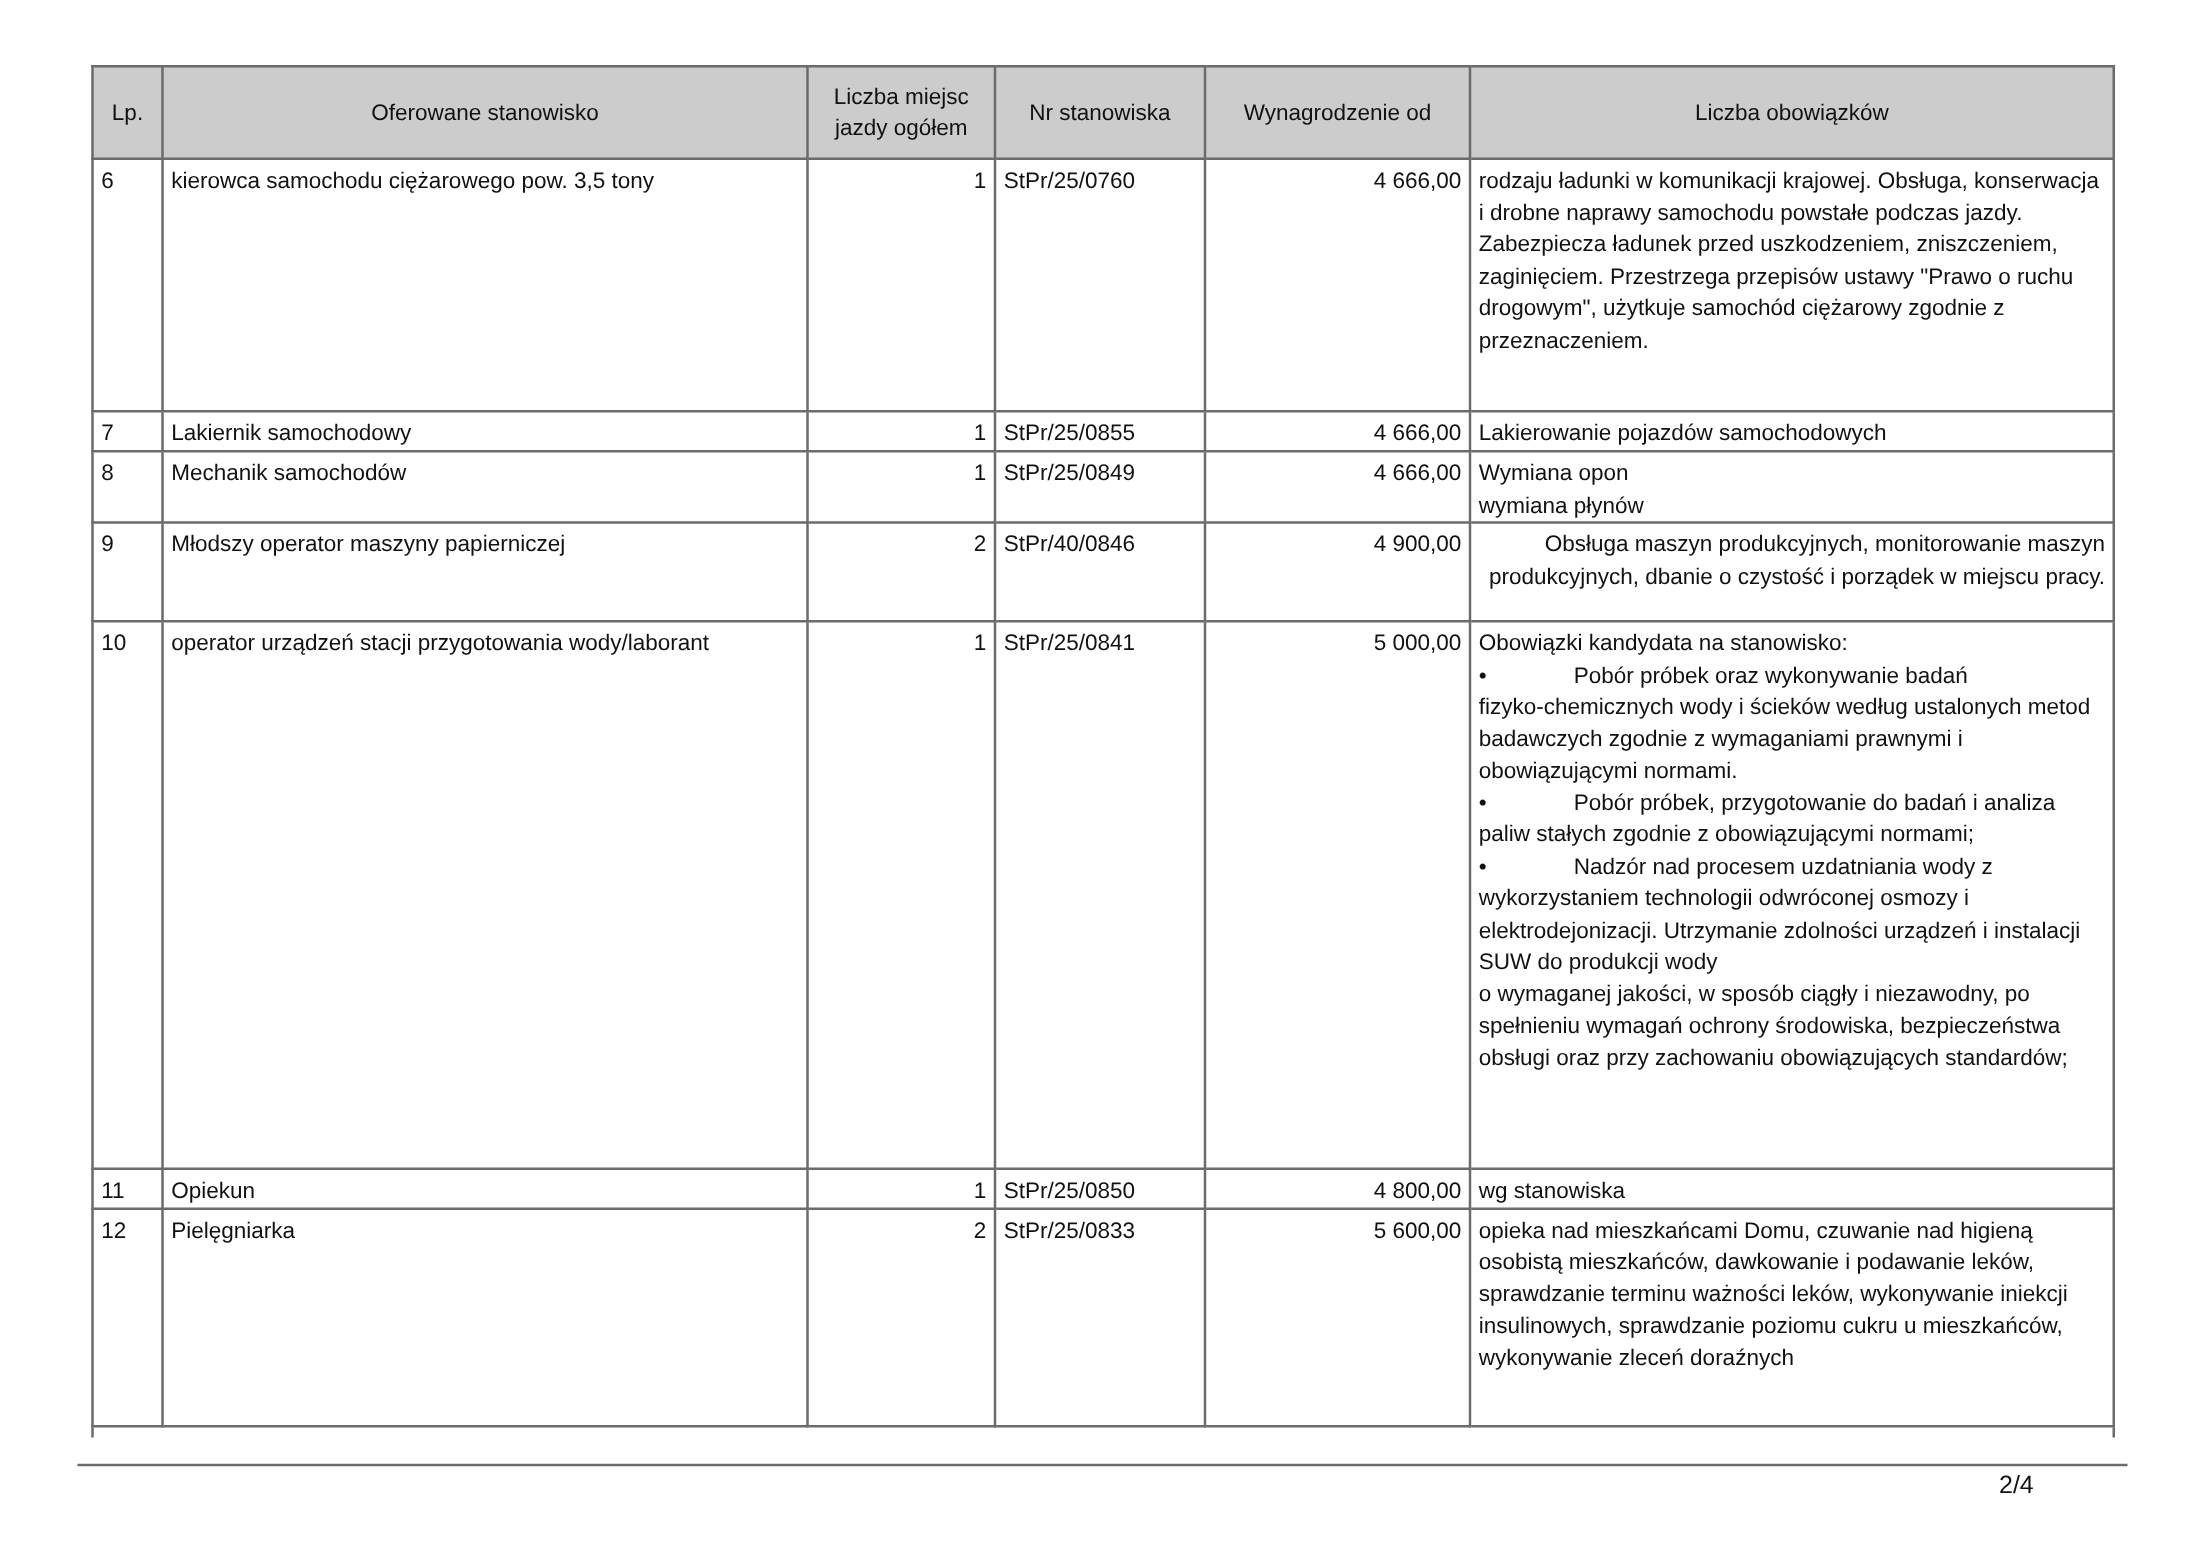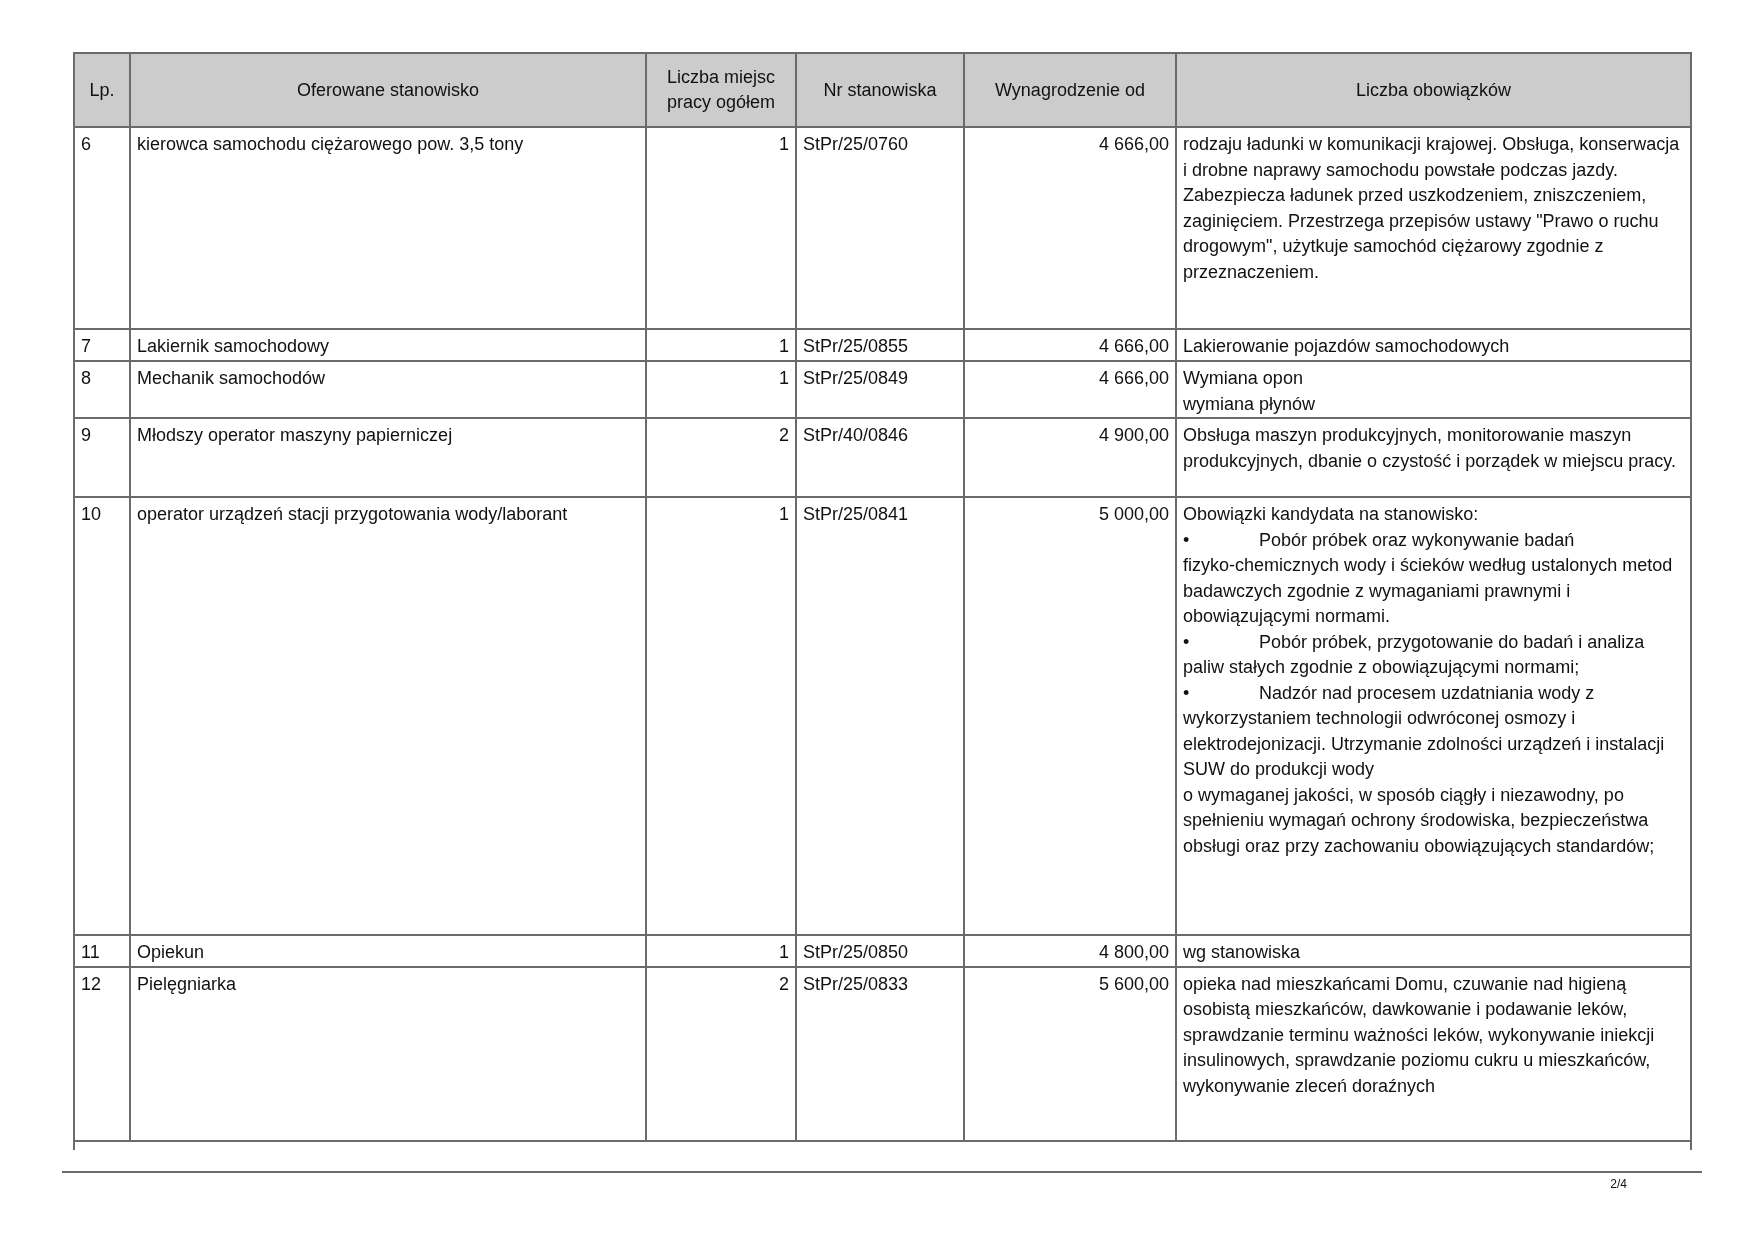--- a/index.html
+++ b/index.html
@@ -8,40 +8,40 @@
   .tbl { position:absolute; left:73px; top:52px; width:1617px; border-collapse:collapse; table-layout:fixed; }
   .tbl td, .tbl th { border:2px solid #6b6b6b; vertical-align:top; padding:4px 6px 0 6px;
                      font-size:18px; line-height:25.5px; font-weight:normal; }
   .tbl th { background:#cccccc; vertical-align:middle; text-align:center; height:72px; padding:0 6px; line-height:25px; }
   .num { text-align:right; }
   .pre { white-space:pre-line; }
   .bullet-line { display:block; }
   .bullet-line .b { display:inline-block; width:76px; }
   .cut td { height:8px; border-bottom:none; padding:0; }
   .footer-line { position:absolute; left:62px; top:1171px; width:1640px; height:2px; background:#6b6b6b; }
-  .page-num { position:absolute; right:128px; top:1177px; font-size:12px; }
-  .clip { overflow:hidden; }
+  .page-num { position:absolute; right:128px; top:1177px; font-size:20px; }
+  .clip { overflow:hidden;text-align:right; }
 </style>
 </head>
 <body>
 
 <table class="tbl">
   <colgroup>
     <col style="width:56px">
       <col style="width:516px">
       <col style="width:150px">
     <col style="width:168px">
       <col style="width:212px">
       <col style="width:515px">
   </colgroup>
   <thead>
     <tr>
       <th>Lp.</th>
       <th>Oferowane stanowisko</th>
-      <th>Liczba miejsc pracy ogółem</th>
+      <th>Liczba miejsc jazdy ogółem</th>
       <th>Nr stanowiska</th>
       <th>Wynagrodzenie od</th>
       <th>Liczba obowiązków</th>
     </tr>
   </thead>
   <tbody>
     <tr style="height:202px">
       <td>6</td>
       <td>kierowca samochodu ciężarowego pow. 3,5 tony</td>
       <td class="num">1</td>

